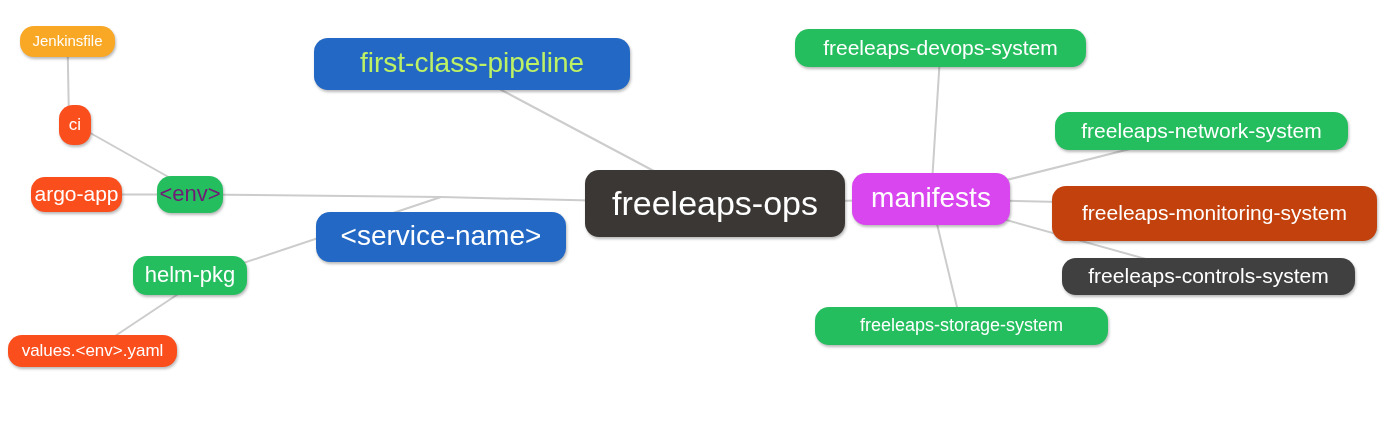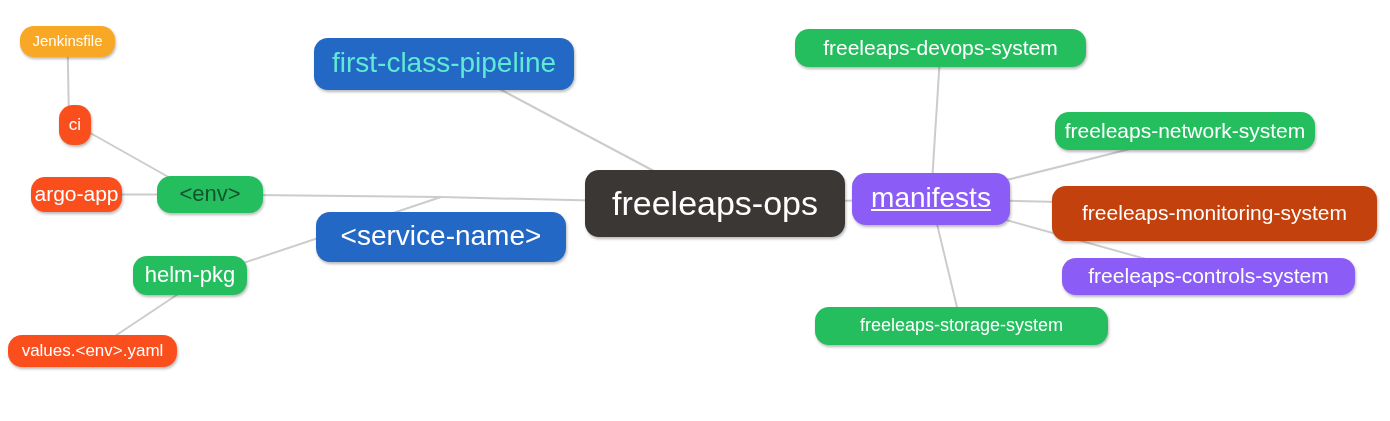--- a/index.html
+++ b/index.html
@@ -60,45 +60,45 @@
       <line x1="931" y1="199" x2="940.5" y2="48" stroke="#cccccc" stroke-width="2"></line>
       <line x1="931" y1="199" x2="1201.5" y2="131" stroke="#cccccc" stroke-width="2"></line>
       <line x1="931" y1="199" x2="1214.5" y2="205.5" stroke="#cccccc" stroke-width="2"></line>
       <line x1="931" y1="199" x2="1208.5" y2="276.5" stroke="#cccccc" stroke-width="2"></line>
       <line x1="931" y1="199" x2="961.5" y2="326" stroke="#cccccc" stroke-width="2"></line>
     </svg>
   <div id="node-layer">
       <div class="node" style="left: 585px; top: 170px; width: 260px; height: 67px; font-size: 34px; background: rgb(59, 55, 53); color: rgb(255, 255, 255);">
         <span>freeleaps-ops</span>
       </div>
-      <div class="node" style="left: 314px; top: 38px; width: 260px; height: 52px; font-size: 28px; background: rgb(35, 104, 196); color: #5eead4;">
+      <div class="node" style="left: 314px; top: 38px; width: 316px; height: 52px; font-size: 28px; background: rgb(35, 104, 196); color: #bef264;">
         <span>first-class-pipeline</span>
       </div>
       <div class="node" style="left: 316px; top: 172px; width: 250px; height: 50px; font-size: 28px; background: rgb(35, 104, 196); color: rgb(255, 255, 255); margin-top: 40px;">
         <span>&lt;service-name&gt;</span>
       </div>
-      <div class="node" style="left: 852px; top: 173px; width: 158px; height: 52px; font-size: 28px; background: #8b5cf6; color: rgb(255, 255, 255); text-decoration: underline;">
+      <div class="node" style="left: 852px; top: 173px; width: 158px; height: 52px; font-size: 28px; background: #d946ef; color: rgb(255, 255, 255);">
         <span>manifests</span>
       </div>
-      <div class="node" style="left: 157px; top: 176px; width: 106px; height: 37px; font-size: 22px; background: rgb(37, 190, 95); color: #14532d; text-align: center;">
+      <div class="node" style="left: 157px; top: 176px; width: 66px; height: 37px; font-size: 22px; background: rgb(37, 190, 95); color: #701a75; text-align: center;">
         <span>&lt;env&gt;</span>
       </div>
       <div class="node" style="left: 133px; top: 256px; width: 114px; height: 39px; font-size: 22px; background: rgb(37, 190, 95); color: rgb(255, 255, 255);">
         <span>helm-pkg</span>
       </div>
       <div class="node" style="left: 795px; top: 29px; width: 291px; height: 38px; font-size: 21px; background: rgb(37, 190, 95); color: rgb(255, 255, 255);">
         <span>freeleaps-devops-system</span>
       </div>
-      <div class="node" style="left: 1055px; top: 112px; width: 260px; height: 38px; font-size: 21px; background: rgb(37, 190, 95); color: rgb(255, 255, 255);">
+      <div class="node" style="left: 1055px; top: 112px; width: 293px; height: 38px; font-size: 21px; background: rgb(37, 190, 95); color: rgb(255, 255, 255);">
         <span>freeleaps-network-system</span>
       </div>
       <div class="node" style="left: 1052px; top: 186px; width: 325px; height: 55px; font-size: 21px; background: #c2410c; color: rgb(255, 255, 255);">
         <span>freeleaps-monitoring-system</span>
       </div>
-      <div class="node" style="left: 1062px; top: 258px; width: 293px; height: 37px; font-size: 21px; background: #8b5cf6; color: rgb(255, 255, 255);">
+      <div class="node" style="left: 1062px; top: 258px; width: 293px; height: 37px; font-size: 21px; background: #404040; color: rgb(255, 255, 255);">
         <span>freeleaps-controls-system</span>
       </div>
       <div class="node" style="left: 815px; top: 307px; width: 293px; height: 38px; font-size: 18px; background: rgb(37, 190, 95); color: rgb(255, 255, 255);">
         <span>freeleaps-storage-system</span>
       </div>
       <div class="node" style="left: 59px; top: 105px; width: 32px; height: 40px; font-size: 17px; background: rgb(251, 78, 29); color: rgb(255, 255, 255);">
         <span>ci</span>
       </div>
       <div class="node" style="left: 31px; top: 177px; width: 91px; height: 35px; font-size: 21px; background: rgb(251, 78, 29); color: rgb(255, 255, 255);">
         <span>argo-app</span>

